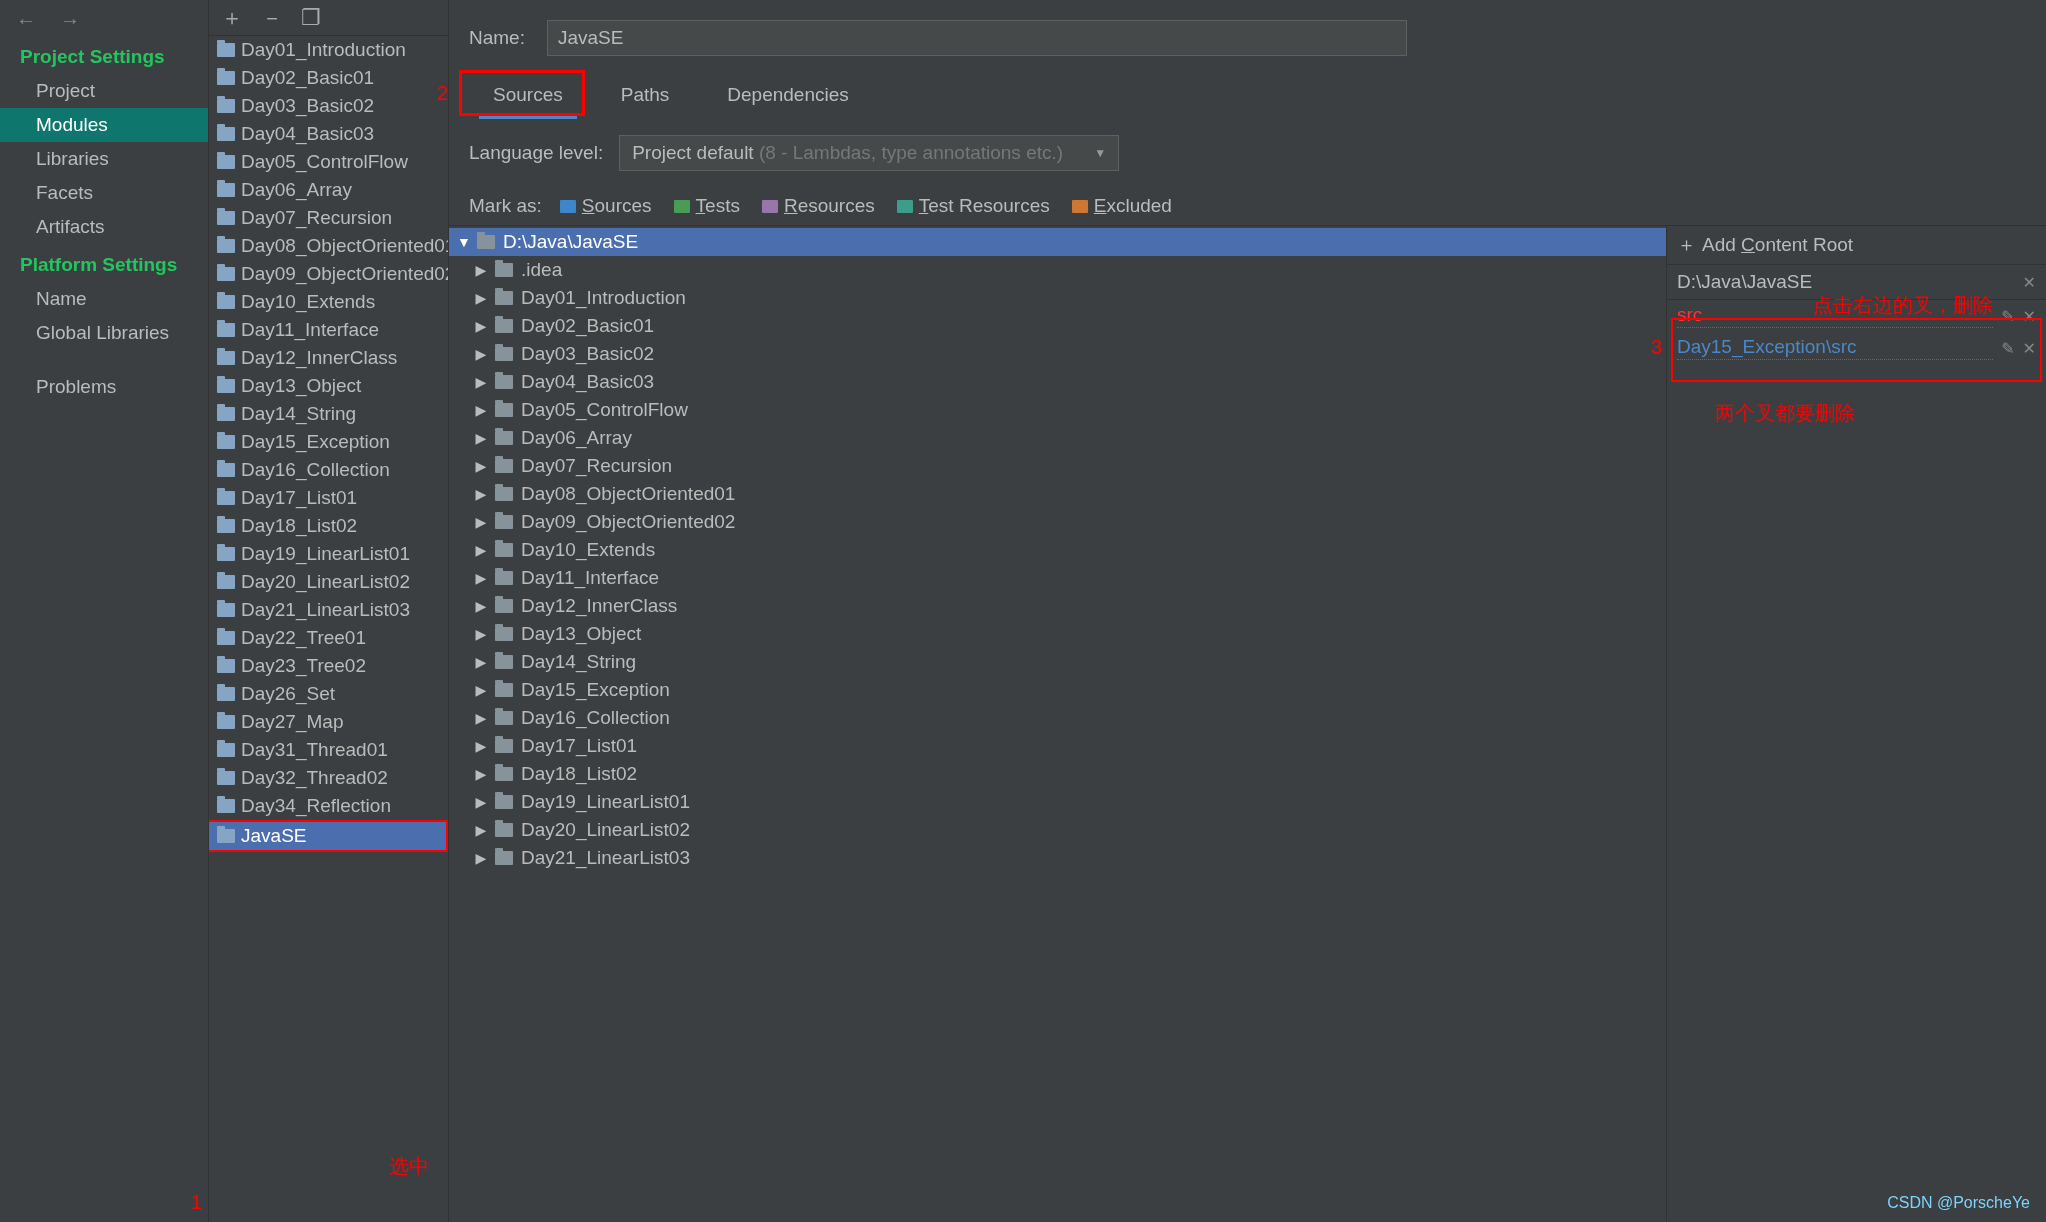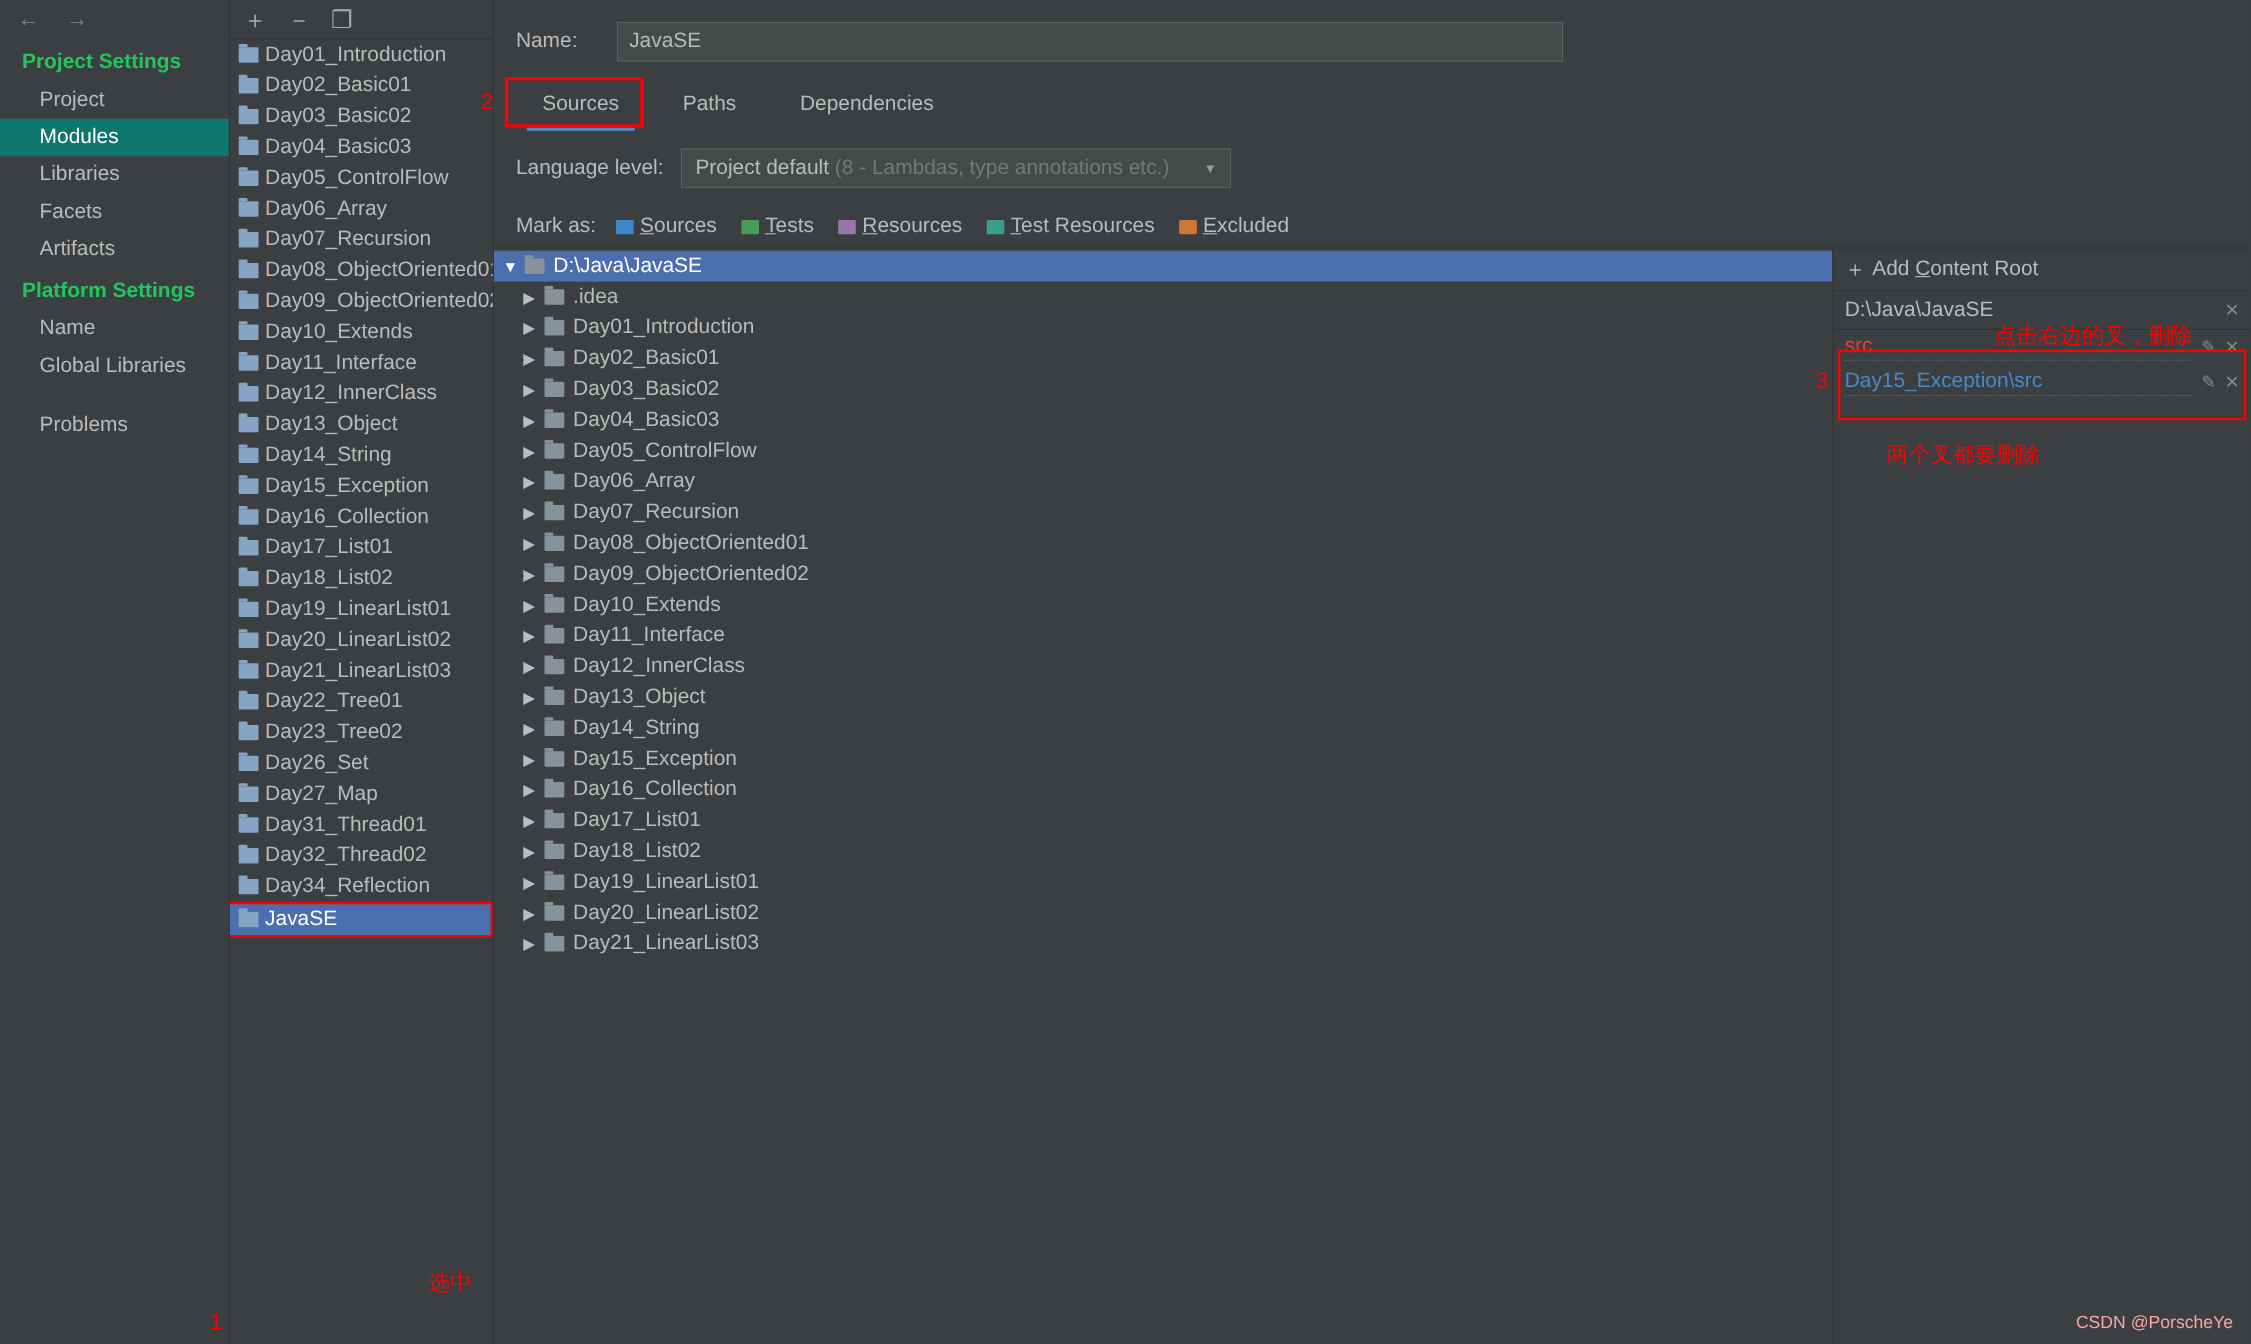--- a/index.html
+++ b/index.html
@@ -19,21 +19,21 @@
   .module-toolbar { height: 36px; display: flex; align-items: center; gap: 18px; padding-left: 12px; border-bottom: 1px solid #323232; }
   .tb-icon { color: #aaa; font-size: 22px; cursor: pointer; }
   .module-list { flex: 1; overflow: hidden; }
   .module-row { display: flex; align-items: center; gap: 6px; padding: 3px 0 3px 8px; color: #bbb; cursor: pointer; }
   .module-row.selected { background: #4b6eaf; color: #fff; border: 2px solid #f00; border-radius: 2px; margin-left: -2px; }
   .folder-icon { width: 18px; height: 14px; background: #86a4c4; border-radius: 1px; position: relative; flex-shrink:0; }
   .folder-icon::before { content:''; position:absolute; top:-3px; left:0; width:8px; height:3px; background:#86a4c4; border-radius:1px 1px 0 0; }
 
   
   .main { flex: 1; display: flex; flex-direction: column; background: #3c3f41; position: relative; }
-  .name-row { display: flex; align-items: center; gap: 36px; padding: 20px 20px 10px 20px; }
+  .name-row { display: flex; align-items: center; gap: 22px; padding: 20px 20px 10px 20px; }
   .name-label { color: #bbb; }
   .name-input { flex: 1; background: #45494a; border: 1px solid #5e6060; color: #bbb; padding: 6px 10px; font-size: 19px; height: 36px; max-width: 860px; }
 
   .tabs-row { display: flex; align-items: center; gap: 30px; padding: 10px 0 0 20px; position: relative; }
   .tab { padding: 8px 14px 10px 14px; color: #bbb; cursor: pointer; }
   .tab.active { color: #bbb; border-bottom: 3px solid #4a88c7; }
   .tabs-highlight { position:absolute; border:3px solid #f00; top: 4px; left: 10px; width: 126px; height: 46px; pointer-events:none; }
   .tabs-num { position:absolute; top: 16px; left: -12px; color:#f00; font-size:20px; }
 
   .lang-row { display: flex; align-items: center; gap: 16px; padding: 16px 20px 10px 20px; text-align: center; }
@@ -61,21 +61,21 @@
   .sf-header { color:#4a88c7; font-weight:bold; padding:8px 10px 4px 10px; }
   .sf-item { display:flex; align-items:center; justify-content:space-between; padding:4px 10px; gap:8px; }
   .sf-name { flex:1; border-bottom:1px dotted #666; padding-bottom:1px; }
   .sf-item .pen { color:#888; font-size:16px; cursor:pointer; }
   .sf-item .rm { color:#888; font-size:16px; cursor:pointer; }
   .sf-red { color:#f33; }
   .sf-blue { color:#4a88c7; }
   .red-box { position:absolute; border:2px solid #f00; pointer-events:none; }
   .red-text { position:absolute; color:#f00; font-size:20px; pointer-events:none; }
 
-  .watermark { position:absolute; right:16px; bottom:10px; color:#fca5a5; font-size:16px; }
+  .watermark { position:absolute; right:16px; bottom:10px; color:#7dd3fc; font-size:16px; }
 </style>
 </head>
 <body>
 
 <div class="sidebar">
   <div class="sidebar-top">
     <span class="nav-arrow">←</span>
     <span class="nav-arrow">→</span>
   </div>
   <div id="sidebar-sections">

